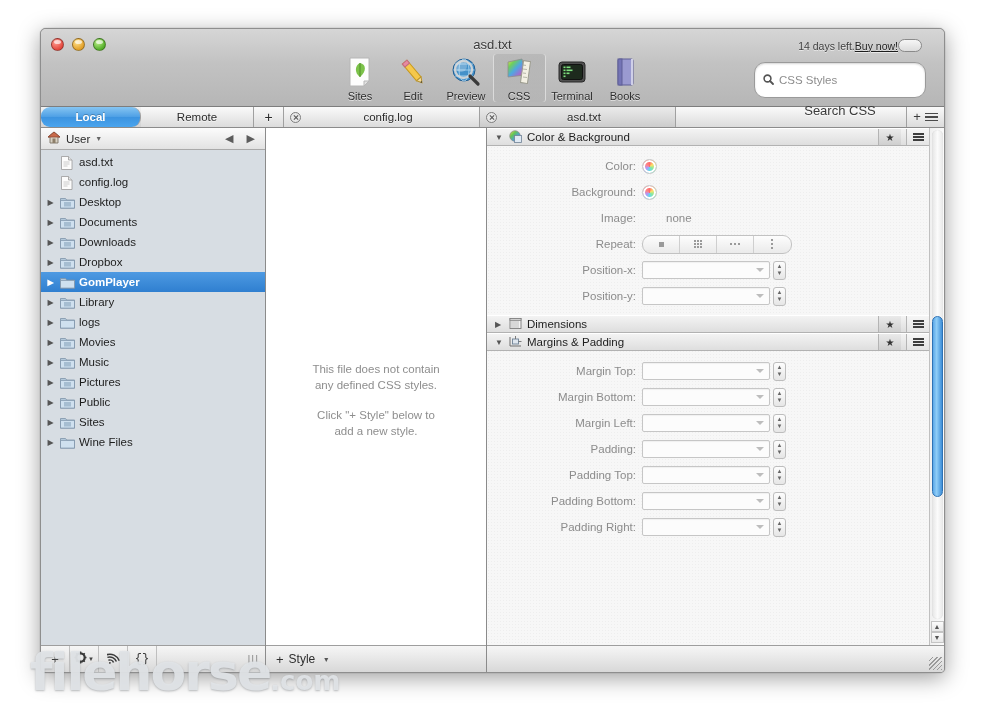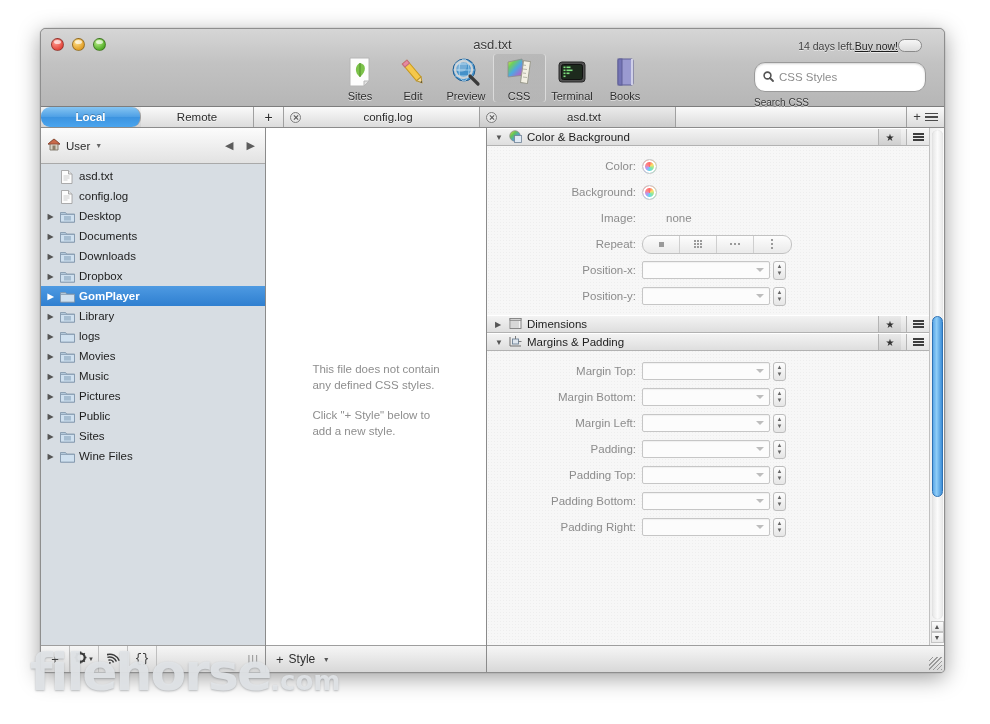--- a/index.html
+++ b/index.html
@@ -63,30 +63,30 @@
   }
   .trial a { color: #1d1d1d; text-decoration: underline; }
   .pill-btn {
     width: 24px; height: 13px; border-radius: 7px;
     border: 1px solid #8a8a8a;
     background: linear-gradient(to bottom,#f6f6f6,#dcdcdc);
   }
 
   .searchwrap { position: absolute; right: 18px; top: 33px; width: 172px; }
   .searchbox {
-    width: 100%; height: 30px;
+    width: 100%; height: 36px;
     border: 1px solid #9a9a9a; border-radius: 11px;
     background: #fff;
     box-shadow: inset 0 1px 2px rgba(0,0,0,0.17);
     display: flex; align-items: center; padding: 0 8px;
     font-size: 11.5px; color: #8d8d8d;
     gap: 5px;
   }
   .search-label {
-    font-size: 10px; color: #3a3a3a;
+    text-align: center; font-size: 13px; color: #3a3a3a;
     margin-top: 5px; text-shadow: 0 1px 0 rgba(255,255,255,0.6);
   }
 
   .toolbar-icons {
     position: absolute; left: 50%; transform: translateX(-50%);
     top: 25px;
     display: flex; gap: 0px; align-items: flex-end;
   }
   .tbi {
     width: 53px; text-align: center; cursor: default;
@@ -160,21 +160,21 @@
   
   .body { flex: 1; display: flex; min-height: 0; }
 
   
   .sidebar {
     width: 225px; flex: none; display: flex; flex-direction: column;
     border-right: 1px solid #8b8b8b;
     background: #d7dde3;
   }
   .sb-head {
-    height: 36px; flex:none;
+    height: 22px; flex:none;
     display: flex; align-items: center; padding: 0 6px;
     background: linear-gradient(to bottom,#fcfcfc,#e2e2e2);
     border-bottom: 1px solid #a9a9a9;
     font-size: 11.5px; color: #2b2b2b;
     gap: 5px;
   }
   .sb-head .grow { flex: 1; }
   .navarrow { color:#5c5c5c; font-size:11px; padding:0 4px; }
   .sb-list { flex: 1; overflow: hidden; padding-top: 2px; }
   .row {
@@ -197,21 +197,21 @@
   }
   .grip { margin-left:auto; margin-right:6px; letter-spacing:1px; color:#8d8d8d; font-size:11px; }
 
   
   .center {
     flex: 1; min-width: 0; display:flex; flex-direction:column;
     border-right: 1px solid #8b8b8b; background:#fff;
   }
   .empty {
     flex: 1; display:flex; align-items:center; justify-content:center;
-    text-align:left; color:#8e8e8e; font-size:11.5px; line-height:16px;margin-top:27px;
+    text-align:center; color:#8e8e8e; font-size:11.5px; line-height:16px;margin-top:27px;
   }
   .center-foot {
     height: 27px; flex:none; display:flex; align-items:center; gap:5px; padding-left:10px;
     border-top: 1px solid #9e9e9e;
     background: linear-gradient(to bottom,#f6f6f6,#d8d8d8);
     font-size: 12px; color:#2e2e2e;
   }
 
   
   .inspector { width: 457px; flex:none; display:flex; flex-direction:column; background:#f3f3f3; }

